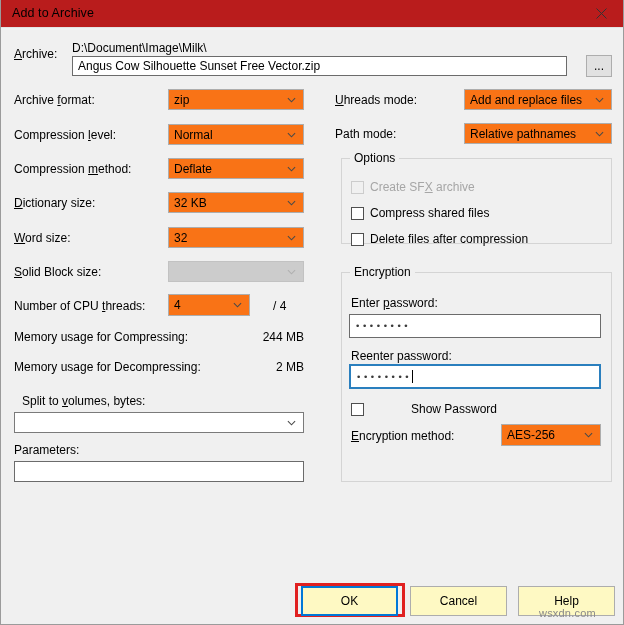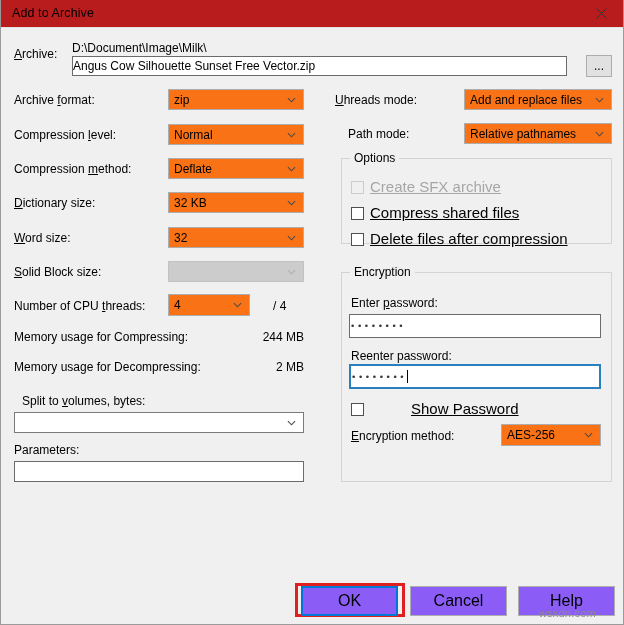--- a/index.html
+++ b/index.html
@@ -90,20 +90,21 @@
   
   .txt {
     position: absolute;
     box-sizing: border-box;
     background: #ffffff;
     border: 1px solid #6b6b6b;
     font-size: 12px;
     color: #000;
     display: flex;
     align-items: center;
+    padding-left: 5px;
     overflow: hidden;
     white-space: nowrap;
   }
   .txt.focused {
     border: 2px solid #2a7fbe;
   }
   .pw {
     font-family: "DejaVu Sans", sans-serif;
     font-size: 9px;
     letter-spacing: 1.6px;
@@ -165,33 +166,33 @@
     background: #ffffff;
     border: 1px solid #4f4f4f;
     margin-right: 6px;
     flex: 0 0 auto;
   }
   .cbrow.disabled .cbox {
     background: #f0f0f0;
     border-color: #cccccc;
   }
   .cbrow.disabled .cbtext { color: #a6a6a6; }
-  .cbtext { font-size: 15px; line-height: 14px; white-space: nowrap; text-decoration: underline; }
+  .cbtext { font-size: 12px; line-height: 14px; white-space: nowrap; }
 
   
   .dlgbtn {
     position: absolute;
     box-sizing: border-box;
     height: 30px;
-    background: #8b5cf6;
+    background: #fef9c3;
     border: 1px solid #adadad;
     display: flex;
     align-items: center;
     justify-content: center;
-    font-size: 16px;
+    font-size: 12px;
     cursor: default;
     user-select: none;
   }
   .dlgbtn.default {
     border: 2px solid #0078d7;
   }
   .redbox {
     position: absolute;
     box-sizing: border-box;
     border: 3px solid #e02020;
@@ -323,21 +324,21 @@
   <div class="lbl" style="left:334px; top:93px;">
     <u>U</u><span>hreads mode:</span>
   </div>
   <div class="combo" style="left:463px; top:89px; width:148px; height:21px;">
     <span>Add and replace files</span>
     <svg class="arrow" viewBox="0 0 10 10">
       <polyline points="1,3 5,7 9,3" fill="none" stroke="#4a4a4a" stroke-width="1.2"></polyline>
     </svg>
   </div>
 
-  <div class="lbl" style="left:334px; top:127px;margin-left:13px;">Path mode:</div>
+  <div class="lbl" style="left:334px; top:127px;">Path mode:</div>
   <div class="combo" style="left:463px; top:123px; width:148px; height:21px;">
     <span>Relative pathnames</span>
     <svg class="arrow" viewBox="0 0 10 10">
       <polyline points="1,3 5,7 9,3" fill="none" stroke="#4a4a4a" stroke-width="1.2"></polyline>
     </svg>
   </div>
 
   <div class="group" style="left:340px; top:158px; width:271px; height:86px;">
     <div class="group-title">Options</div>
   </div>

